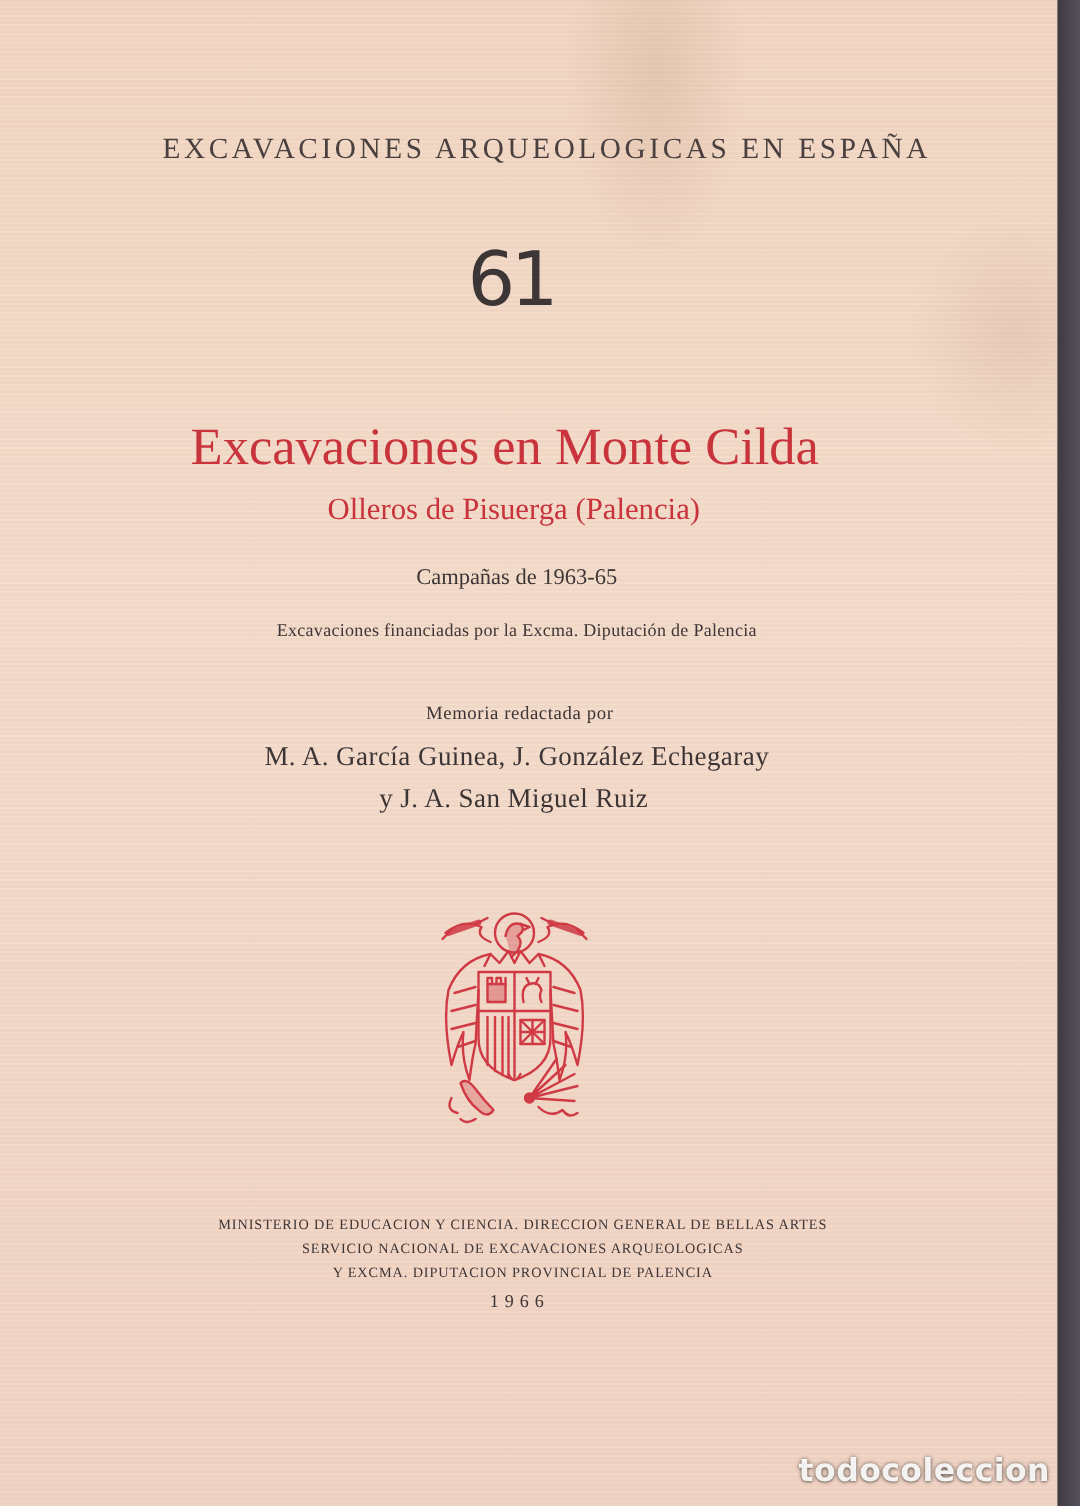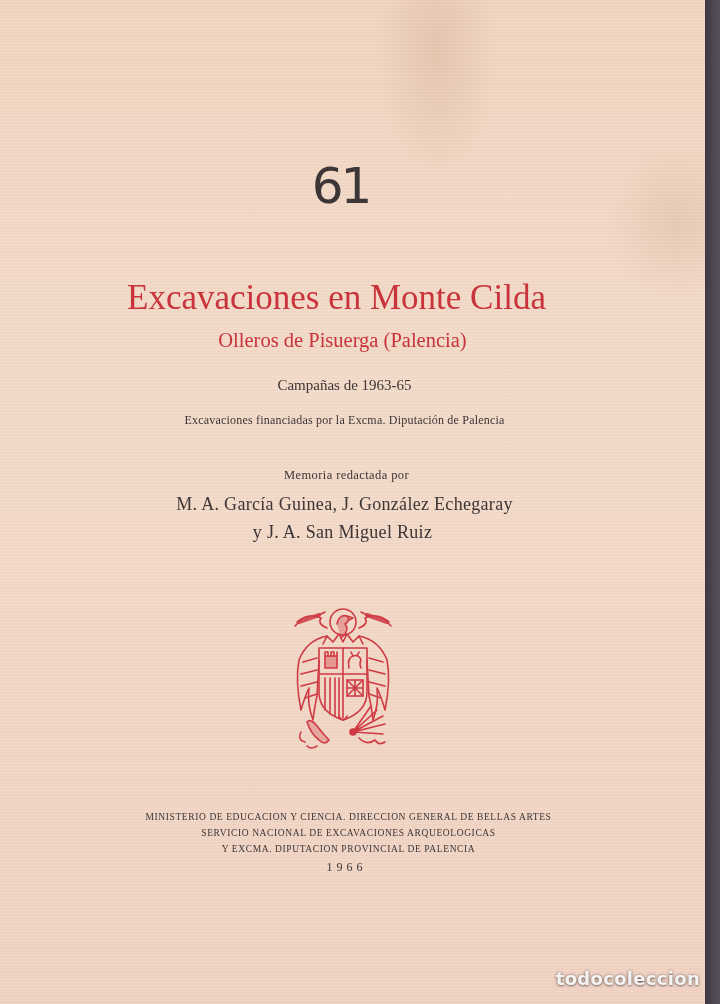--- a/index.html
+++ b/index.html
@@ -131,31 +131,32 @@
       color: #3d3535;
       letter-spacing: 4px;
       left: -6px;
     }
     .watermark {
       position: absolute;
       right: 20px;
       top: 968px;
       font-family: "DejaVu Sans", "Liberation Sans", sans-serif;
       font-weight: bold;
-      font-size: 18px;
+      font-size: 21px;
       color: rgba(255,255,255,0.92);
       text-shadow: 0 0 3px rgba(0,0,0,0.45), 0 1px 2px rgba(0,0,0,0.35);
       letter-spacing: 0.3px;
     }
   </style>
 </head>
 <body>
 
 <div class="page">
 
+  <div class="text-block series">EXCAVACIONES ARQUEOLOGICAS EN ESPAÑA</div>
 
   <div class="text-block number">61</div>
 
   <div class="text-block title">Excavaciones en Monte Cilda</div>
 
   <div class="text-block subtitle">Olleros de Pisuerga (Palencia)</div>
 
   <div class="text-block campaigns">Campañas de 1963-65</div>
 
   <div class="text-block funding">Excavaciones financiadas por la Excma. Diputación de Palencia</div>

